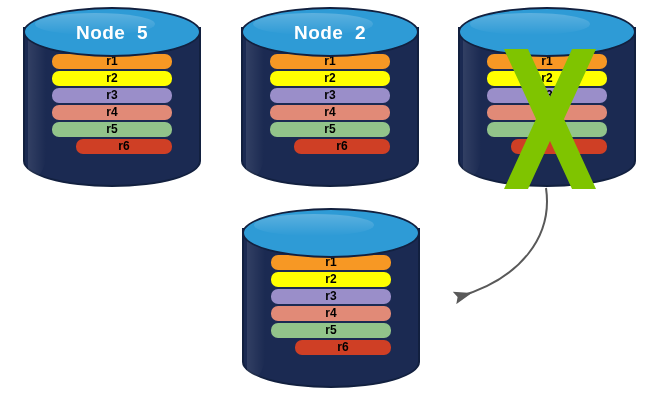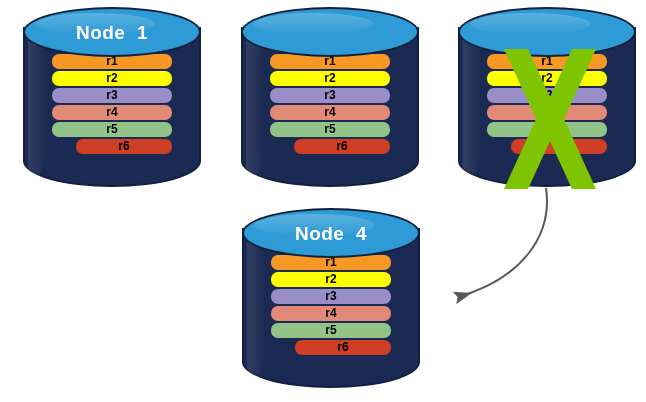--- a/index.html
+++ b/index.html
@@ -134,35 +134,36 @@
           <div class="record" style="background: rgb(247, 152, 36);">r1</div>
           <div class="record" style="background: rgb(255, 255, 0);">r2</div>
           <div class="record" style="background: rgb(154, 142, 201);">r3</div>
           <div class="record" style="background: rgb(225, 138, 119);">r4</div>
           <div class="record" style="background: rgb(146, 196, 138);">r5</div>
           <div class="record" style="background: rgb(207, 63, 37);">r6</div>
         </div>
         <div class="node-top">
           <div class="node-top-sheen"></div>
         </div>
-        <div class="node-title">Node  1</div>
+        <div class="node-title">Node  5</div>
       </div>
       <div class="node" style="left: 241px; top: 7px;">
         <div class="node-body"></div>
         <div class="records">
           <div class="record" style="background: rgb(247, 152, 36);">r1</div>
           <div class="record" style="background: rgb(255, 255, 0);">r2</div>
           <div class="record" style="background: rgb(154, 142, 201);">r3</div>
           <div class="record" style="background: rgb(225, 138, 119);">r4</div>
           <div class="record" style="background: rgb(146, 196, 138);">r5</div>
           <div class="record" style="background: rgb(207, 63, 37);">r6</div>
         </div>
         <div class="node-top">
           <div class="node-top-sheen"></div>
         </div>
+        <div class="node-title">Node  2</div>
       </div>
       <div class="node" style="left: 458px; top: 7px;">
         <div class="node-body"></div>
         <div class="records">
           <div class="record" style="background: rgb(247, 152, 36);">r1</div>
           <div class="record" style="background: rgb(255, 255, 0);">r2</div>
           <div class="record" style="background: rgb(154, 142, 201);">r3</div>
           <div class="record" style="background: rgb(225, 138, 119);">r4</div>
           <div class="record" style="background: rgb(146, 196, 138);">r5</div>
           <div class="record" style="background: rgb(207, 63, 37);">r6</div>
@@ -180,21 +181,20 @@
           <div class="record" style="background: rgb(247, 152, 36);">r1</div>
           <div class="record" style="background: rgb(255, 255, 0);">r2</div>
           <div class="record" style="background: rgb(154, 142, 201);">r3</div>
           <div class="record" style="background: rgb(225, 138, 119);">r4</div>
           <div class="record" style="background: rgb(146, 196, 138);">r5</div>
           <div class="record" style="background: rgb(207, 63, 37);">r6</div>
         </div>
         <div class="node-top">
           <div class="node-top-sheen"></div>
         </div>
-        <div class="node-title">Node  4</div>
       </div>
     </div>
 
   <svg class="arrow-layer" viewBox="0 0 646 402" width="646" height="402">
     <defs>
       <marker id="arrowhead" markerWidth="9" markerHeight="9" refX="7.2" refY="3.2" orient="auto" markerUnits="strokeWidth">
         <path d="M0,3.2 L9,0 L7.4,3.2 L9,6.4 Z" fill="#595959"></path>
       </marker>
     </defs>
     <path d="M 546,188 C 553,236 521,279 458,297" fill="none" stroke="#595959" stroke-width="2" marker-end="url(#arrowhead)"></path>

